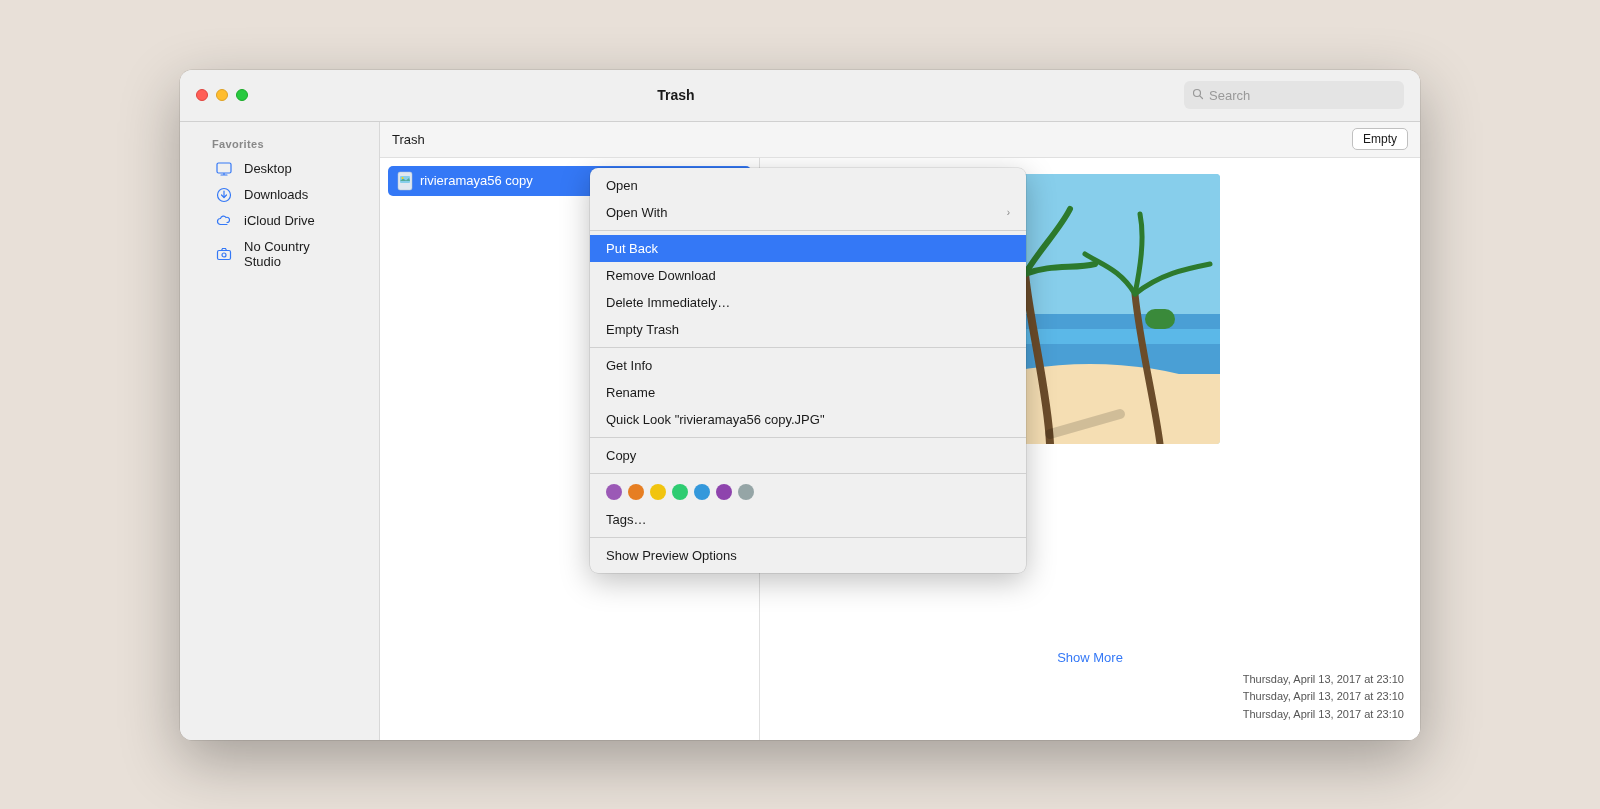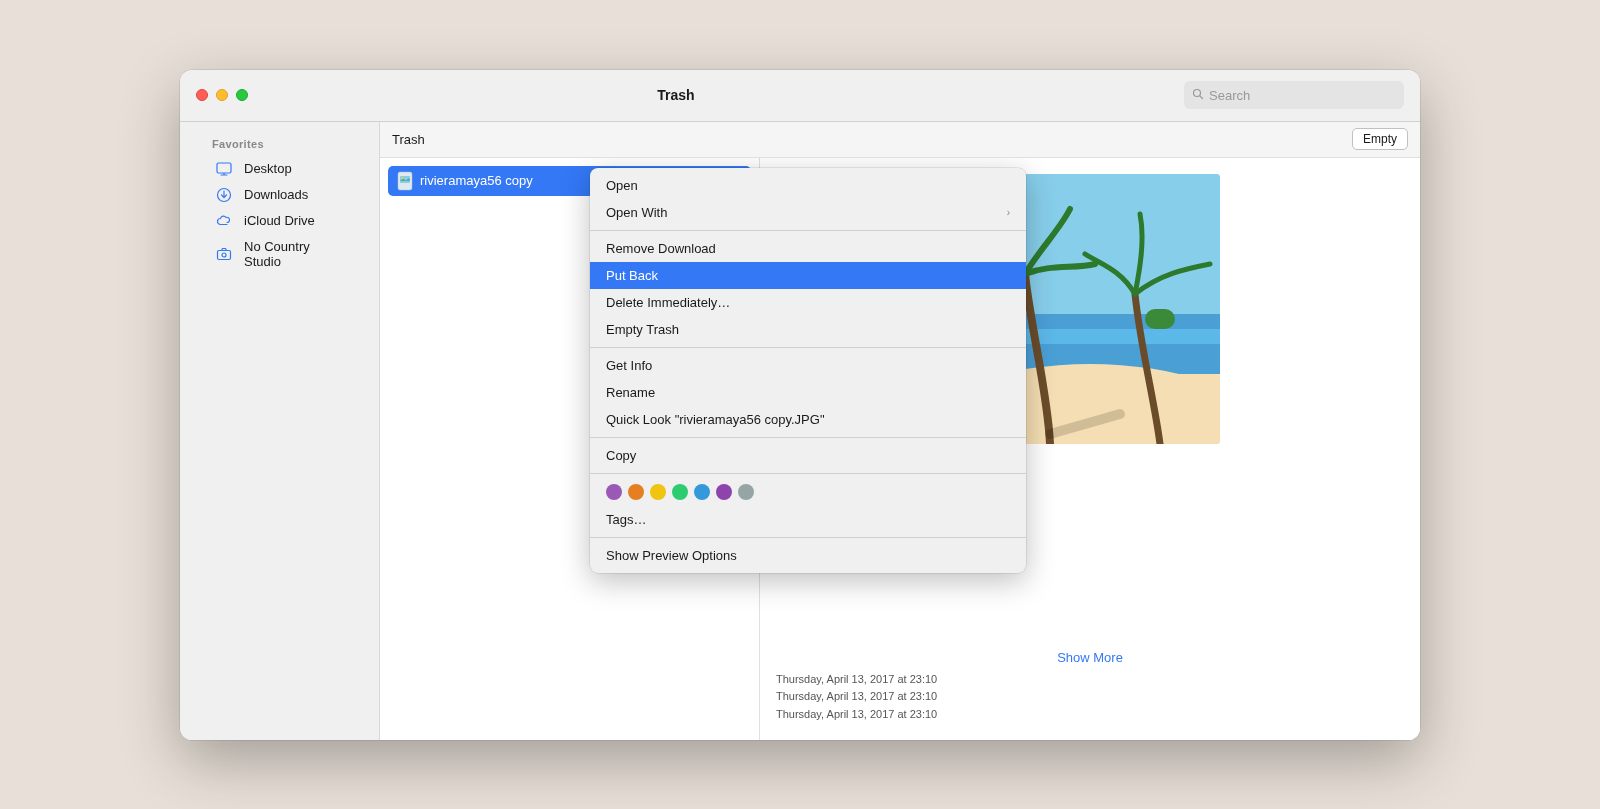--- a/index.html
+++ b/index.html
@@ -241,20 +241,21 @@
       font-size: 13px;
       text-align: center;
       cursor: pointer;
       display: block;
       margin-bottom: 6px;
     }
 
     .date-row {
       font-size: 11px;
       color: #555;
+      text-align: right;
       line-height: 1.6;
     }
 
     
     .context-menu {
       position: absolute;
       left: 210px;
       top: 10px;
       width: 436px;
       background: #f0f0f0;
@@ -400,25 +401,25 @@
 
           <div class="context-menu">
             <div class="menu-item">
               <span>Open</span>
             </div>
             <div class="menu-item">
               <span>Open With</span>
               <span class="menu-arrow">›</span>
             </div>
             <div class="menu-separator"></div>
-            <div class="menu-item">
-              <span>Remove Download</span>
-            </div>
             <div class="menu-item highlighted">
               <span>Put Back</span>
+            </div>
+            <div class="menu-item">
+              <span>Remove Download</span>
             </div>
             <div class="menu-item">
               <span>Delete Immediately…</span>
             </div>
             <div class="menu-item">
               <span>Empty Trash</span>
             </div>
             <div class="menu-separator"></div>
             <div class="menu-item">
               <span>Get Info</span>

